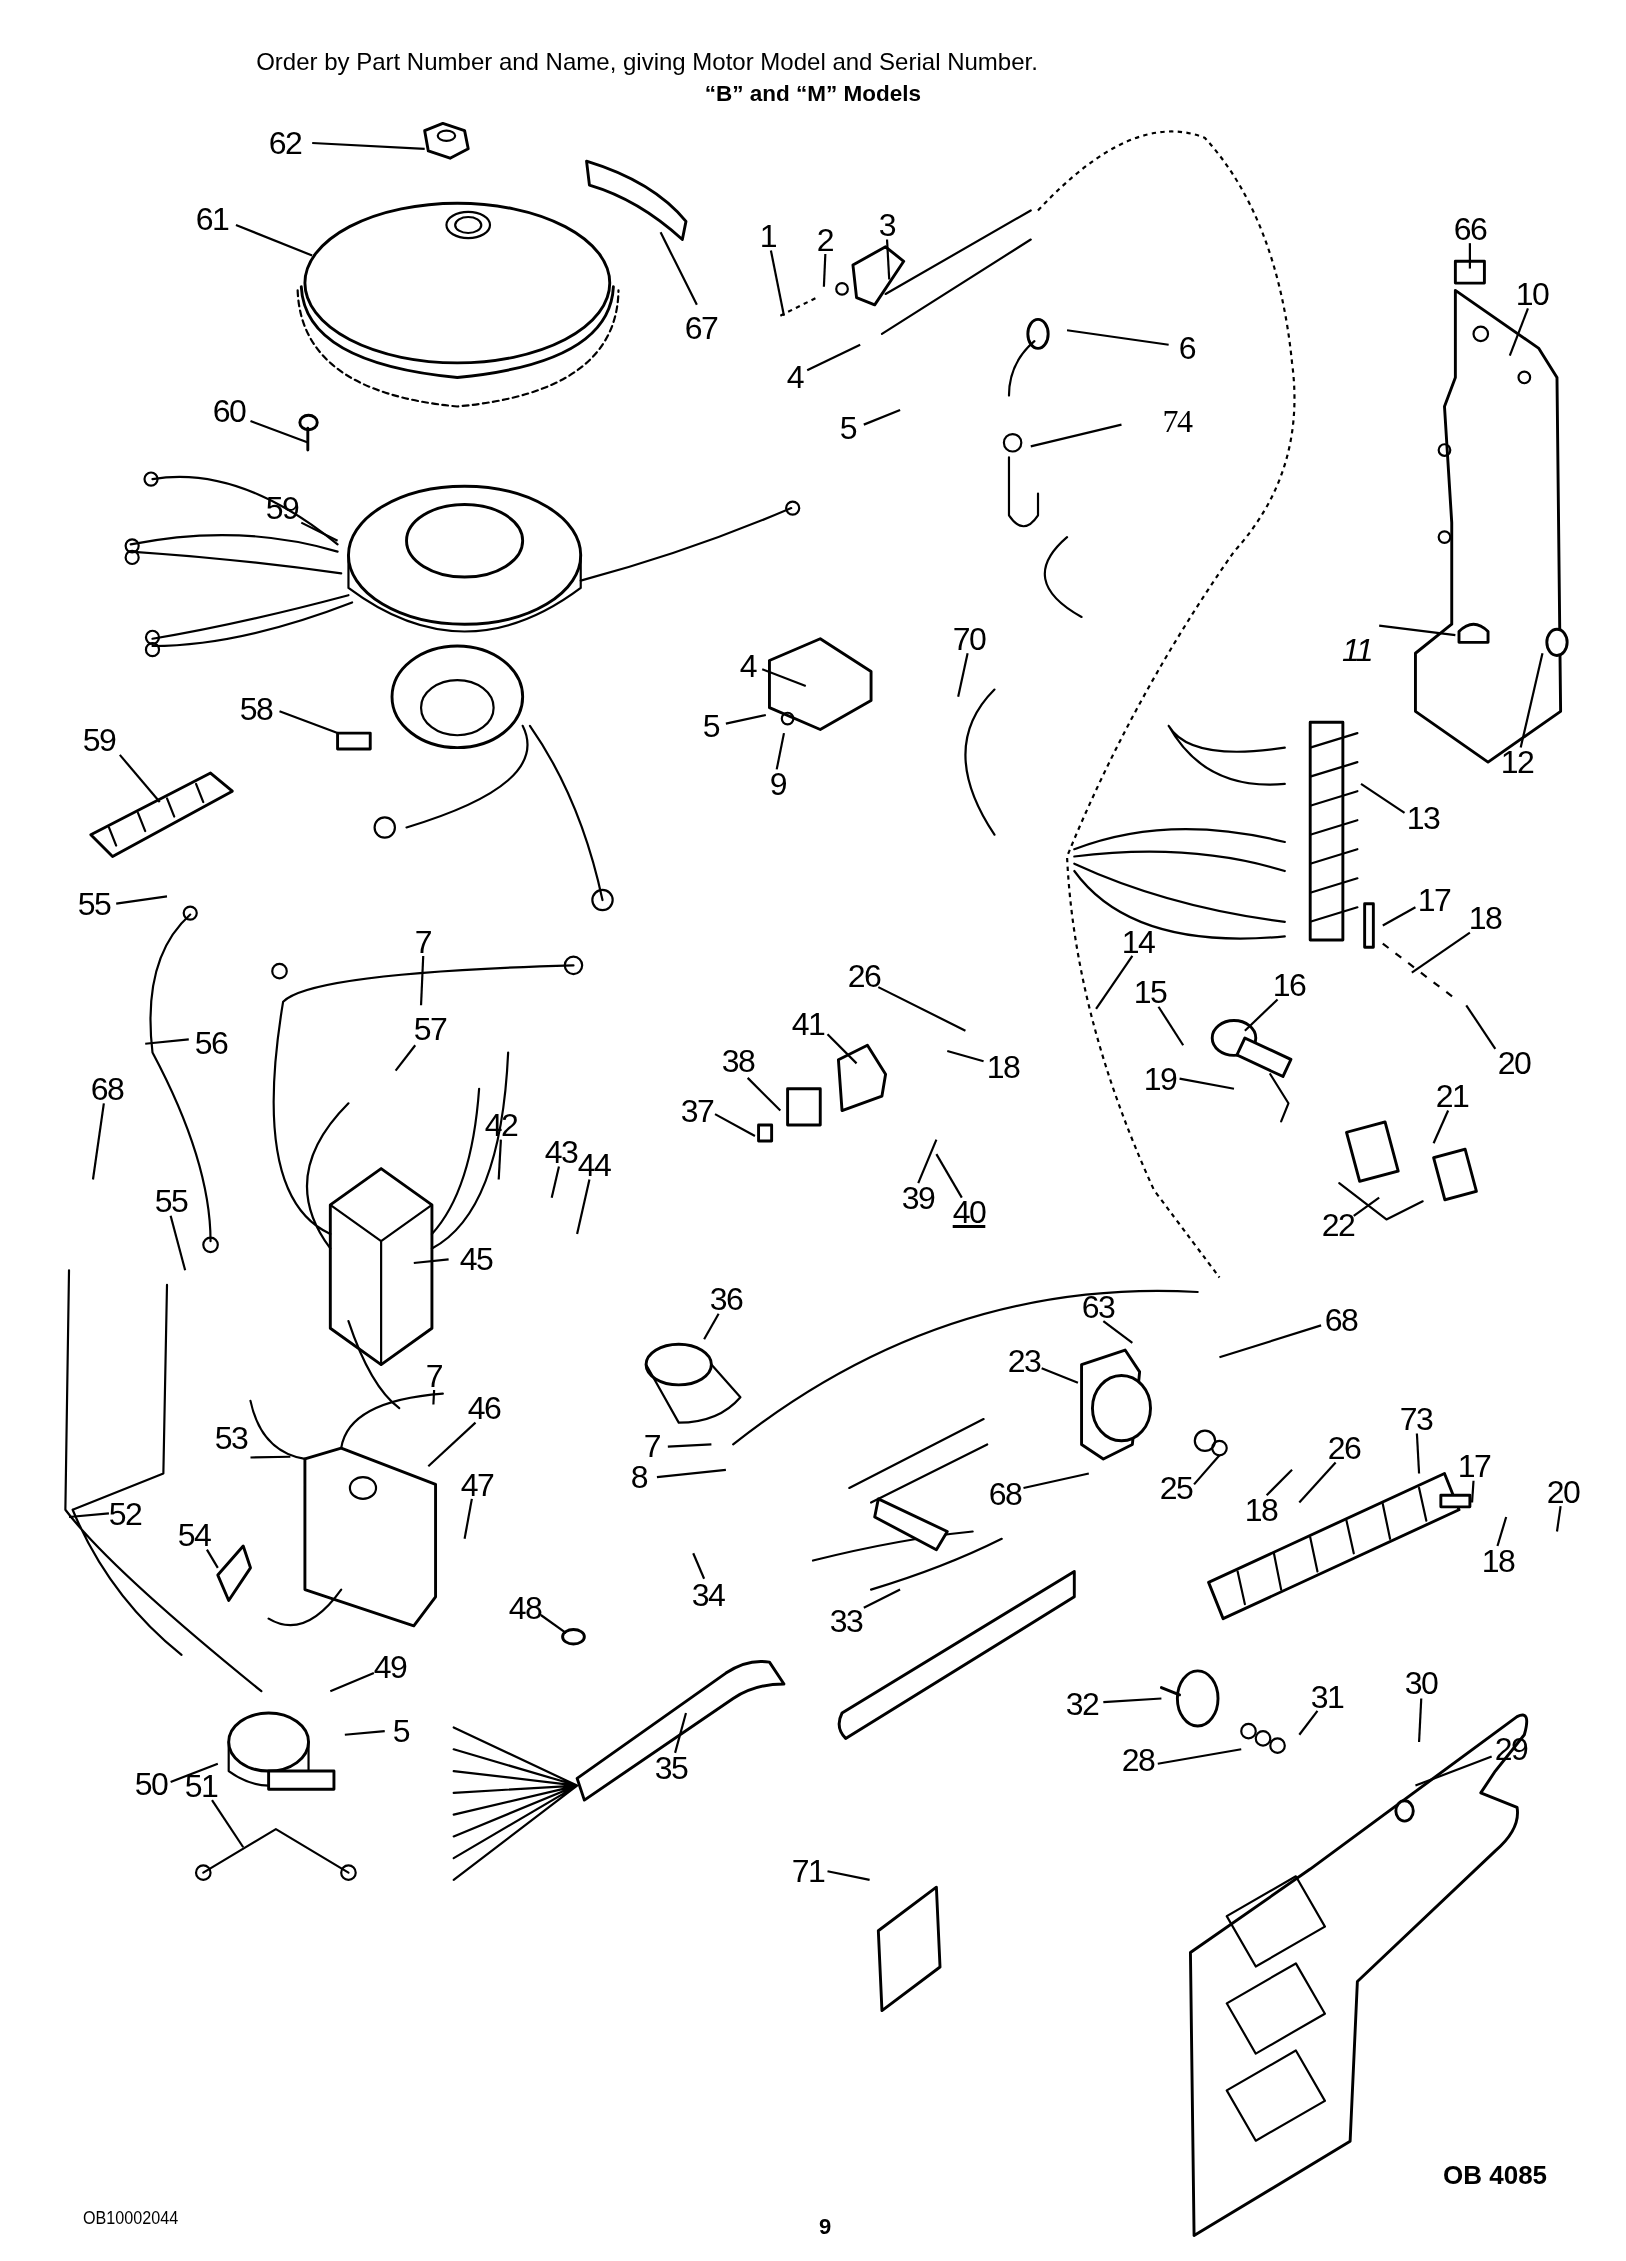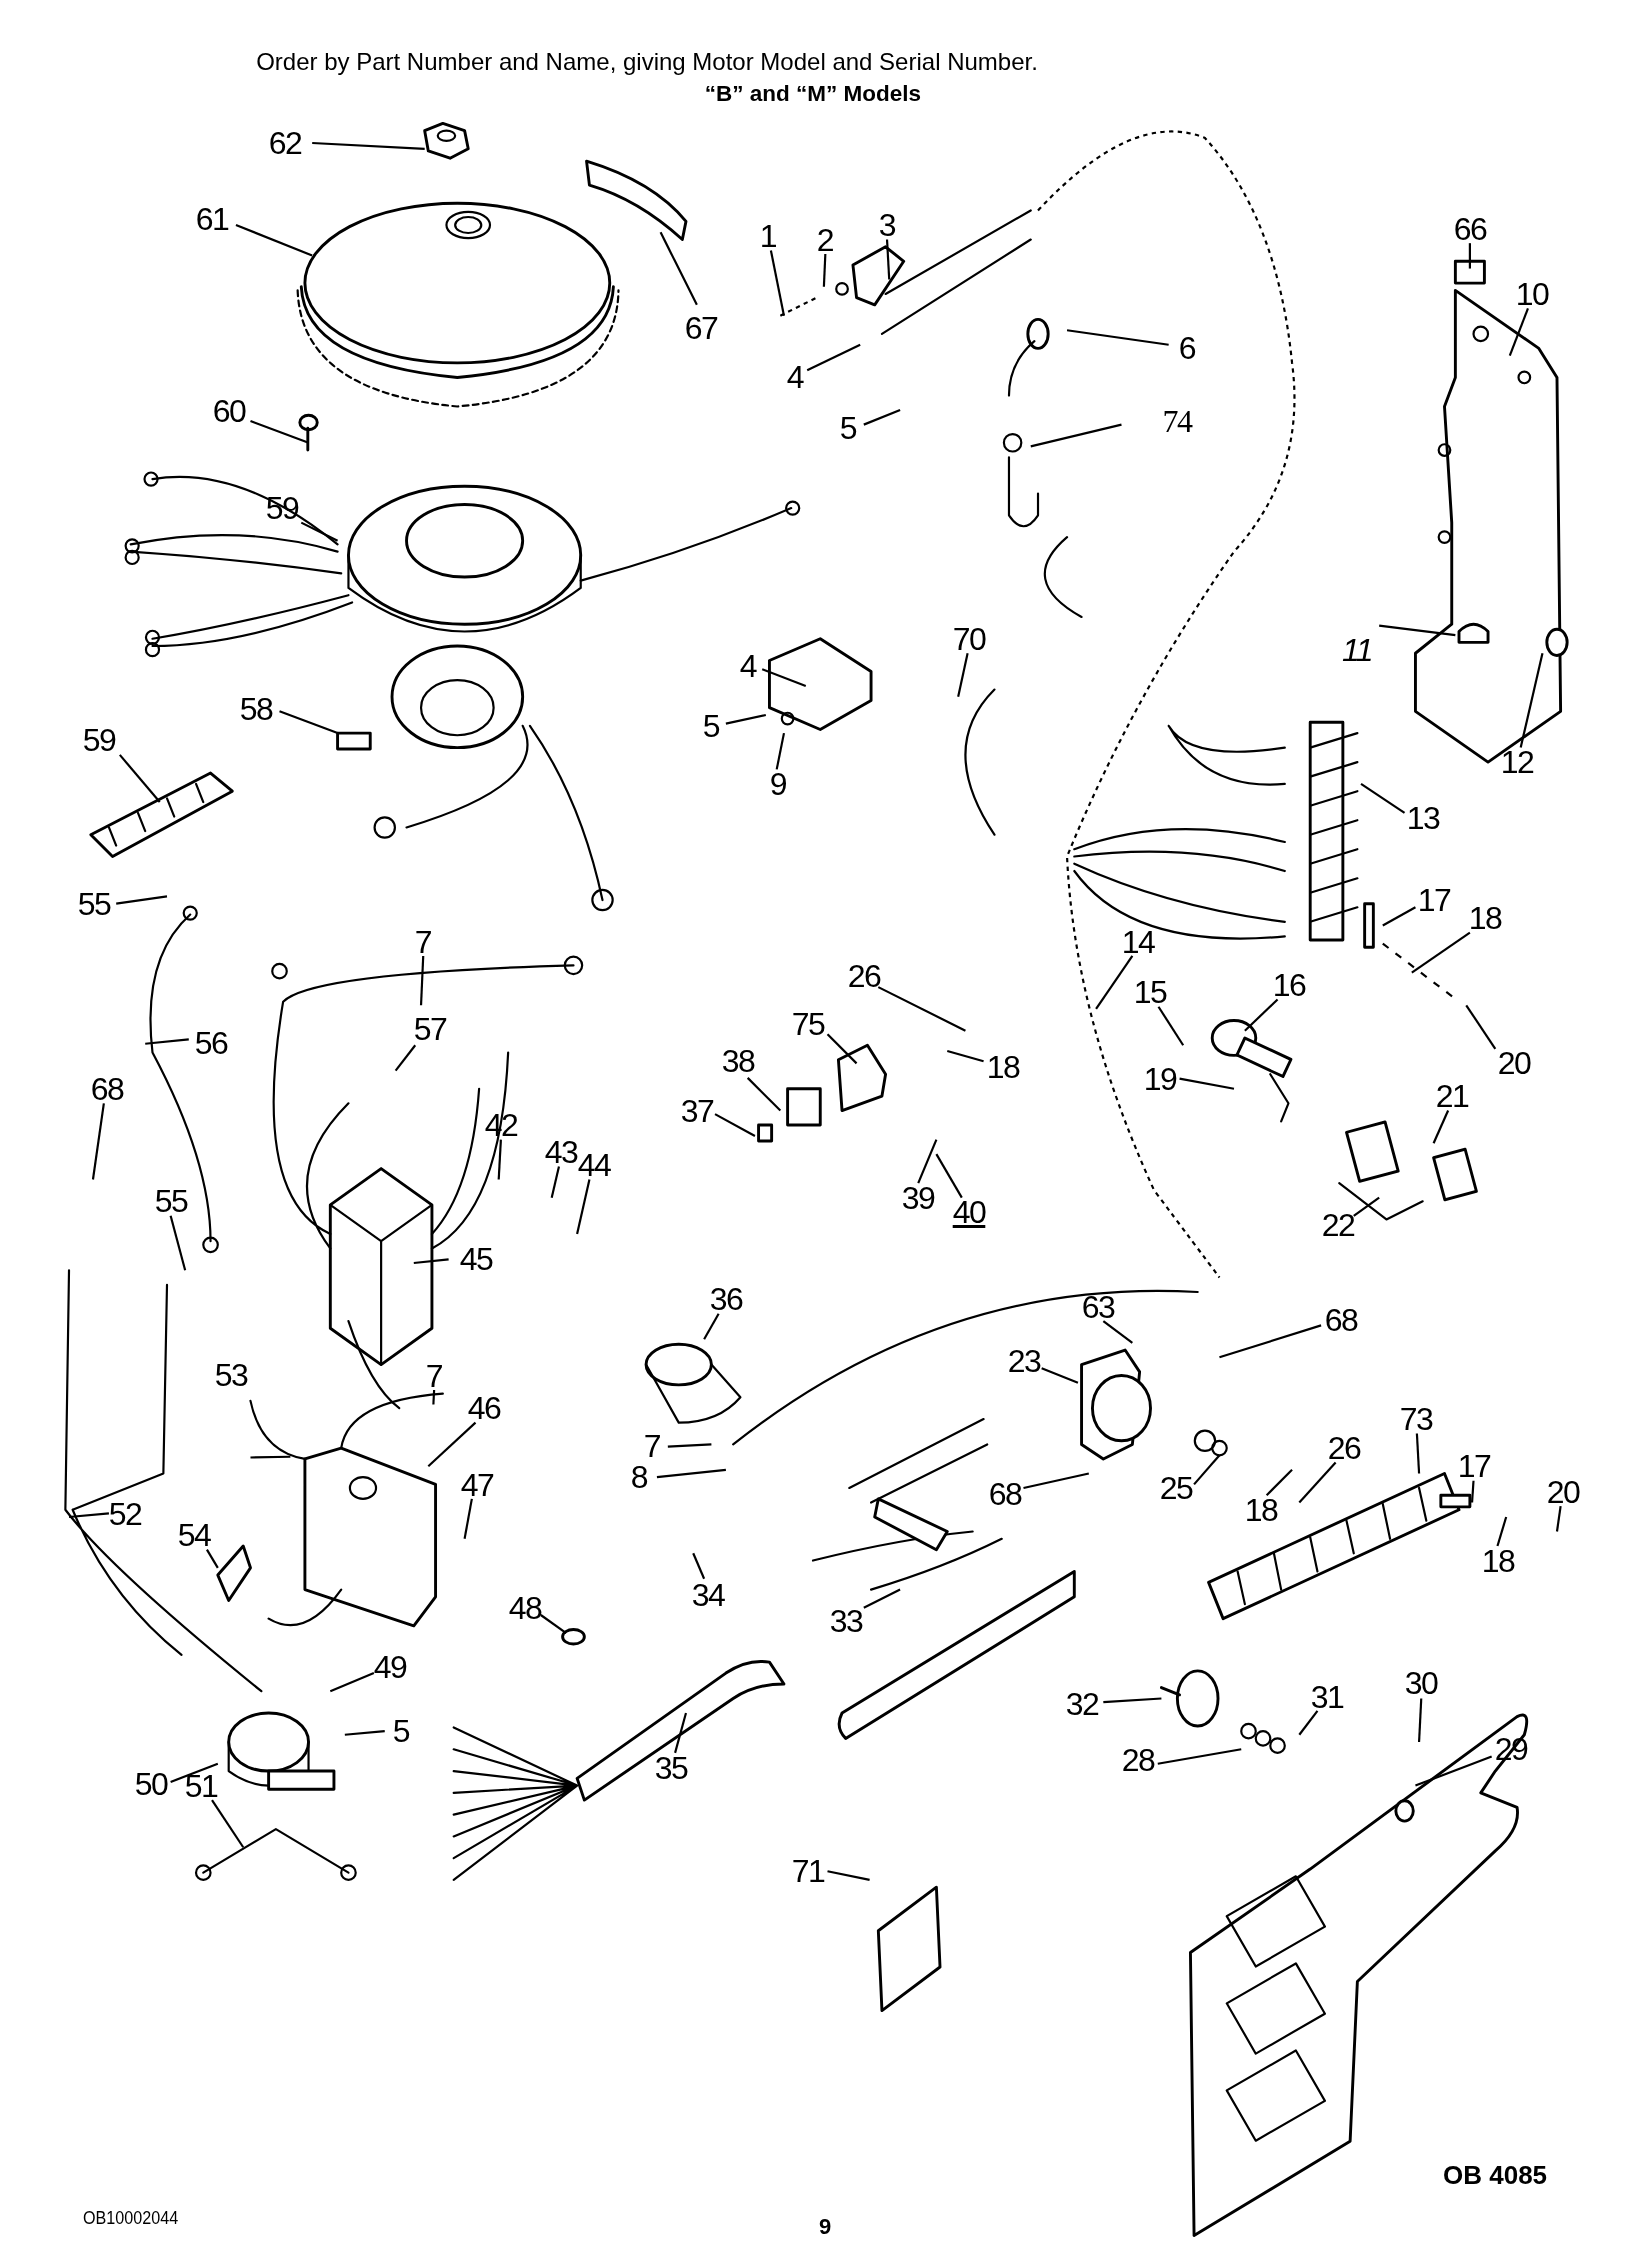--- a/index.html
+++ b/index.html
@@ -318,21 +318,21 @@
     <div class="callout" style="left: 430px; top: 1029px;">57</div>
     <div class="callout" style="left: 107px; top: 1089px;">68</div>
     <div class="callout" style="left: 171px; top: 1201px;">55</div>
     <div class="callout" style="left: 501px; top: 1125px;">42</div>
     <div class="callout" style="left: 561px; top: 1152px;">43</div>
     <div class="callout" style="left: 594px; top: 1165px;">44</div>
     <div class="callout" style="left: 476px; top: 1259px;">45</div>
     <div class="callout" style="left: 434px; top: 1376px;">7</div>
     <div class="callout" style="left: 726px; top: 1299px;">36</div>
     <div class="callout" style="left: 484px; top: 1408px;">46</div>
-    <div class="callout" style="left: 231px; top: 1375px;">53</div>
+    <div class="callout" style="left: 231px; top: 1438px;">53</div>
     <div class="callout" style="left: 125px; top: 1514px;">52</div>
     <div class="callout" style="left: 194px; top: 1535px;">54</div>
     <div class="callout" style="left: 477px; top: 1485px;">47</div>
     <div class="callout" style="left: 652px; top: 1446px;">7</div>
     <div class="callout" style="left: 639px; top: 1477px;">8</div>
     <div class="callout" style="left: 768px; top: 236px;">1</div>
     <div class="callout" style="left: 825px; top: 240px;">2</div>
     <div class="callout" style="left: 887px; top: 225px;">3</div>
     <div class="callout" style="left: 795px; top: 377px;">4</div>
     <div class="callout" style="left: 848px; top: 428px;">5</div>
@@ -347,21 +347,21 @@
     <div class="callout" style="left: 711px; top: 726px;">5</div>
     <div class="callout" style="left: 778px; top: 784px;">9</div>
     <div class="callout" style="left: 1423px; top: 818px;">13</div>
     <div class="callout" style="left: 1434px; top: 900px;">17</div>
     <div class="callout" style="left: 1485px; top: 918px;">18</div>
     <div class="callout" style="left: 1514px; top: 1063px;">20</div>
     <div class="callout" style="left: 1138px; top: 942px;">14</div>
     <div class="callout" style="left: 1150px; top: 992px;">15</div>
     <div class="callout" style="left: 1289px; top: 985px;">16</div>
     <div class="callout" style="left: 864px; top: 976px;">26</div>
-    <div class="callout" style="left: 808px; top: 1024px;">75</div>
+    <div class="callout" style="left: 808px; top: 1024px;">41</div>
     <div class="callout" style="left: 1003px; top: 1067px;">18</div>
     <div class="callout" style="left: 738px; top: 1061px;">38</div>
     <div class="callout" style="left: 697px; top: 1111px;">37</div>
     <div class="callout" style="left: 918px; top: 1198px;">39</div>
     <div class="callout" style="left: 969px; top: 1212px; text-decoration: underline;">40</div>
     <div class="callout" style="left: 1160px; top: 1079px;">19</div>
     <div class="callout" style="left: 1452px; top: 1096px;">21</div>
     <div class="callout" style="left: 1338px; top: 1225px;">22</div>
     <div class="callout" style="left: 1098px; top: 1307px;">63</div>
     <div class="callout" style="left: 1341px; top: 1320px;">68</div>

